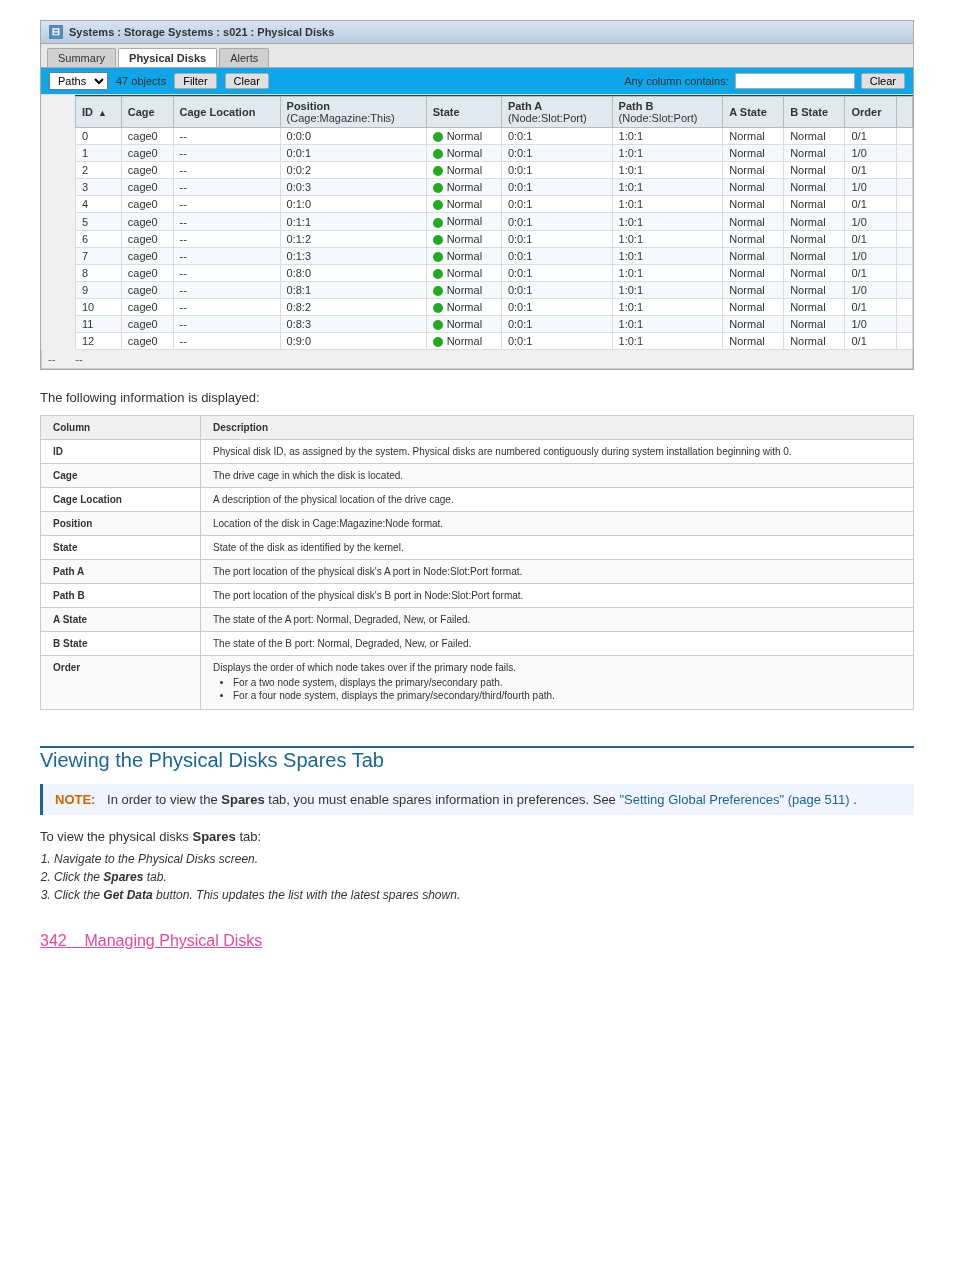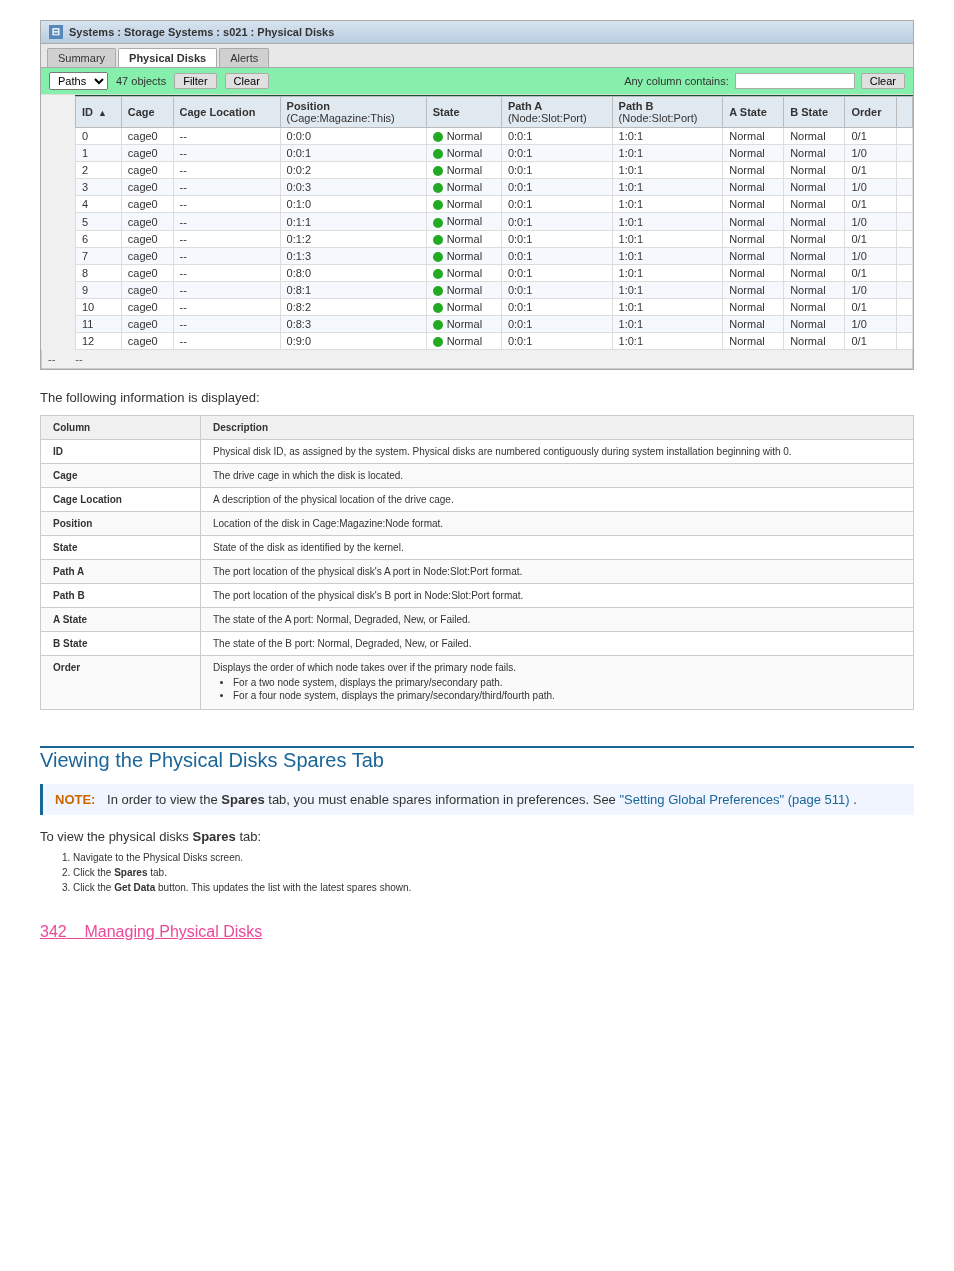--- a/index.html
+++ b/index.html
@@ -63,21 +63,21 @@
     .tab.active {
       background: #fff;
       font-weight: bold;
     }
 
     .toolbar {
       display: flex;
       align-items: center;
       gap: 8px;
       padding: 4px 8px;
-      background: #86efac;
+      background: #0ea5e9;
       border-bottom: 1px solid #ddd;
       font-size: 11px;
     }
     .toolbar-select {
       font-size: 11px;
       padding: 1px 4px;
     }
     .toolbar-btn {
       font-size: 11px;
       padding: 1px 8px;
@@ -204,21 +204,21 @@
     }
     .note-label {
       font-weight: bold;
       color: #cc6600;
       margin-right: 8px;
     }
     .note-link { color: #1a6699; text-decoration: none; }
 
     
     .steps-text { font-size: 13px; margin-bottom: 8px; }
-    .steps-list { margin-left: 33px; font-size: 10px; }
+    .steps-list { margin-left: 14px; font-size: 12px; font-style: italic; }
     .steps-list li { margin-bottom: 4px; }
 
     
     .page-footer {
       margin-top: 30px;
       font-size: 16px;
       color: #ec4899;
       text-decoration: underline;
     }
 

